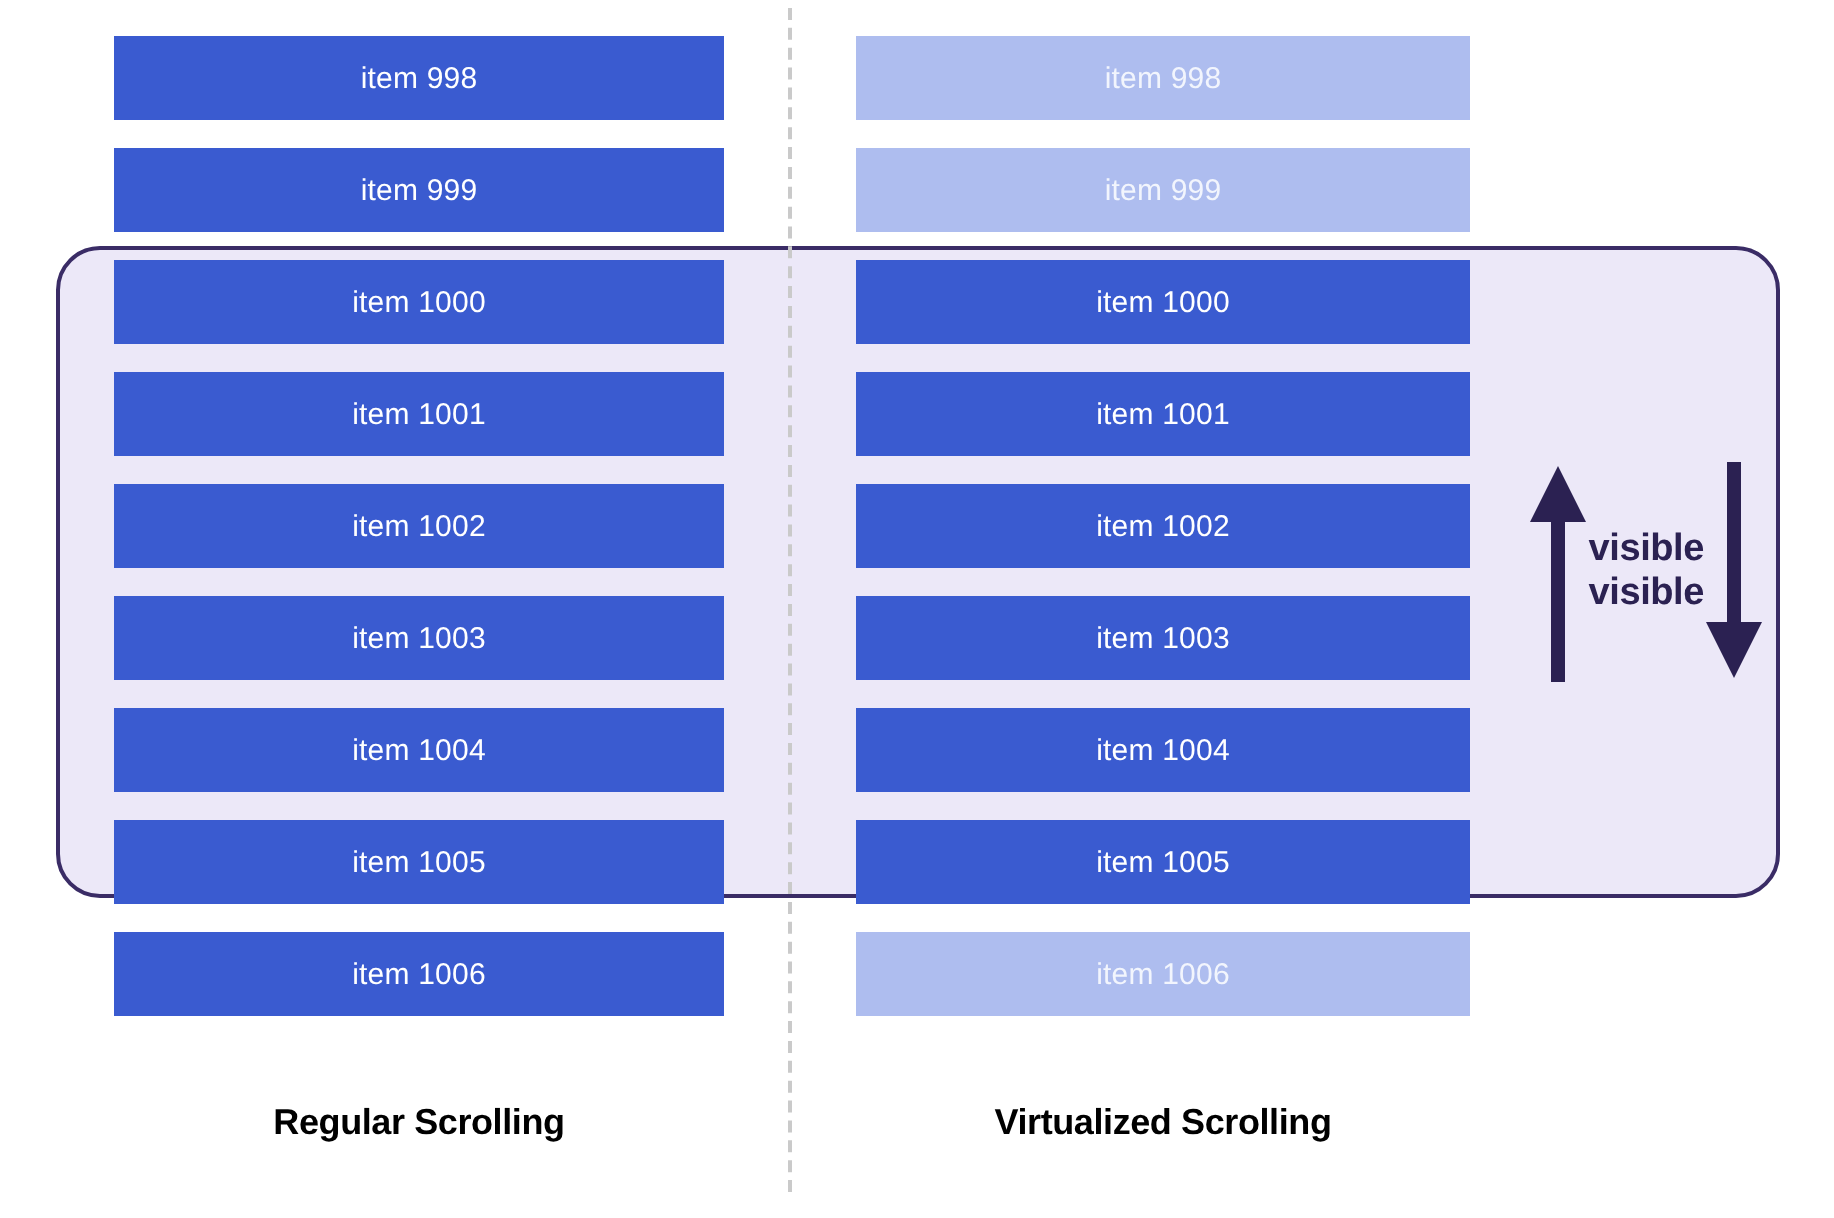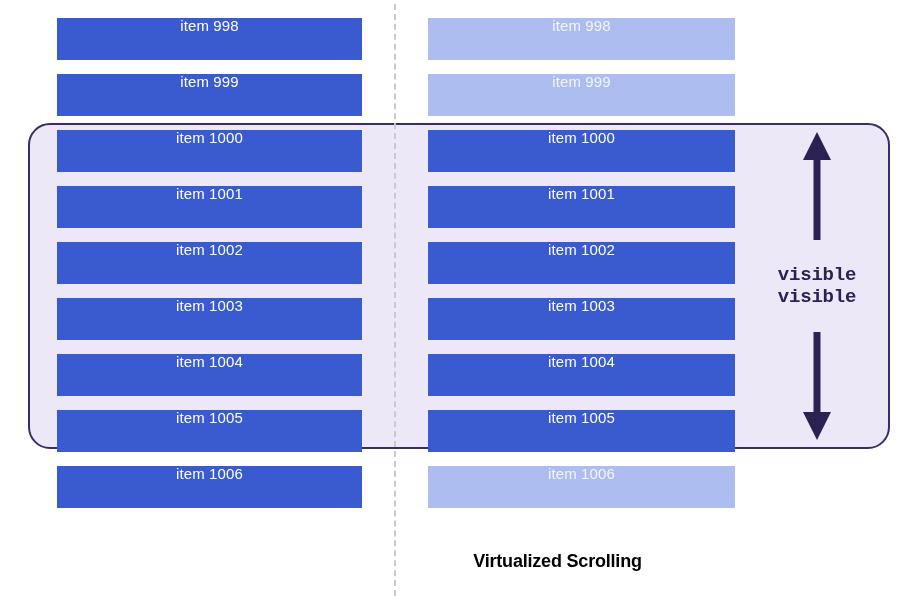--- a/index.html
+++ b/index.html
@@ -54,44 +54,43 @@
   #column-regular { left: 57px; width: 305px; }
   #column-virtualized { left: 428px; width: 307px; }
 
   .item-bar {
     position: absolute;
     left: 0;
     width: 100%;
     height: 42px;
     box-sizing: border-box;
     display: flex;
+    align-items: center;
     justify-content: center;
     color: #ffffff;
     font-size: 15px;
     font-weight: 400;
     letter-spacing: 0.1px;
     line-height: 1;
     white-space: nowrap;
   }
   .item-bar.solid { background: #3a5bd0; }
   .item-bar.faded { background: #aebdef; color: #f2f5fd; }
 
   
   #viewport-annotation {
     position: absolute;
     left: 752px;
     top: 130px;
     width: 130px;
     height: 312px;
     z-index: 4;
     display: flex;
-    flex-direction: column;
     align-items: center;
-    justify-content: space-between;
-    font-family: Liberation Mono, monospace;
+    justify-content: flex-end;
   }
   #arrow-up-svg, #arrow-down-svg { display: block; }
   #viewport-caption {
     color: #2b2152;
     font-size: 19px;
     font-weight: bold;
     line-height: 1.18;
     text-align: center;
     letter-spacing: -0.2px;
   }
@@ -102,21 +101,21 @@
     top: 551px;
     color: #000000;
     font-size: 18px;
     font-weight: bold;
     letter-spacing: -0.2px;
     text-align: center;
     z-index: 5;
     white-space: nowrap;
   }
   #caption-regular { left: 57px; width: 305px; }
-  #caption-virtualized { left: 404px; width: 307px; }
+  #caption-virtualized { left: 428px; width: 307px; }
 </style>
 </head>
 <body>
 
 <div id="stage">
 
   <div id="viewport-box"></div>
 
   <div id="divider"></div>
 
@@ -188,15 +187,16 @@
     <div id="viewport-caption">
       <div>visible</div>
       <div>visible</div>
     </div>
     <svg id="arrow-down-svg" width="30" height="110" viewBox="0 0 30 110">
       <line x1="15" y1="0" x2="15" y2="84" stroke="#2b2152" stroke-width="7"></line>
       <polygon points="15,108 29,80 1,80" fill="#2b2152"></polygon>
     </svg>
   </div>
 
+  <div class="column-caption" id="caption-regular">Regular Scrolling</div>
   <div class="column-caption" id="caption-virtualized">Virtualized Scrolling</div>
 
 </div>
 
 </body></html>

